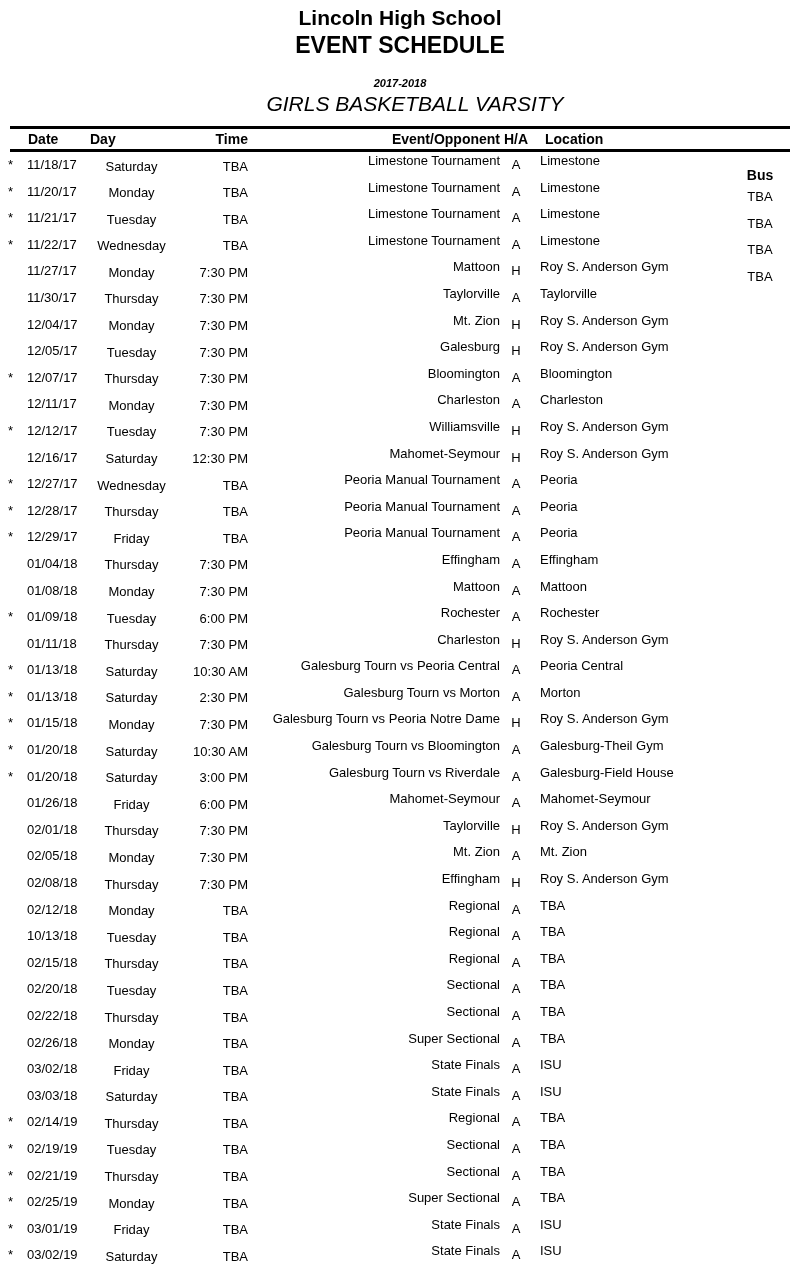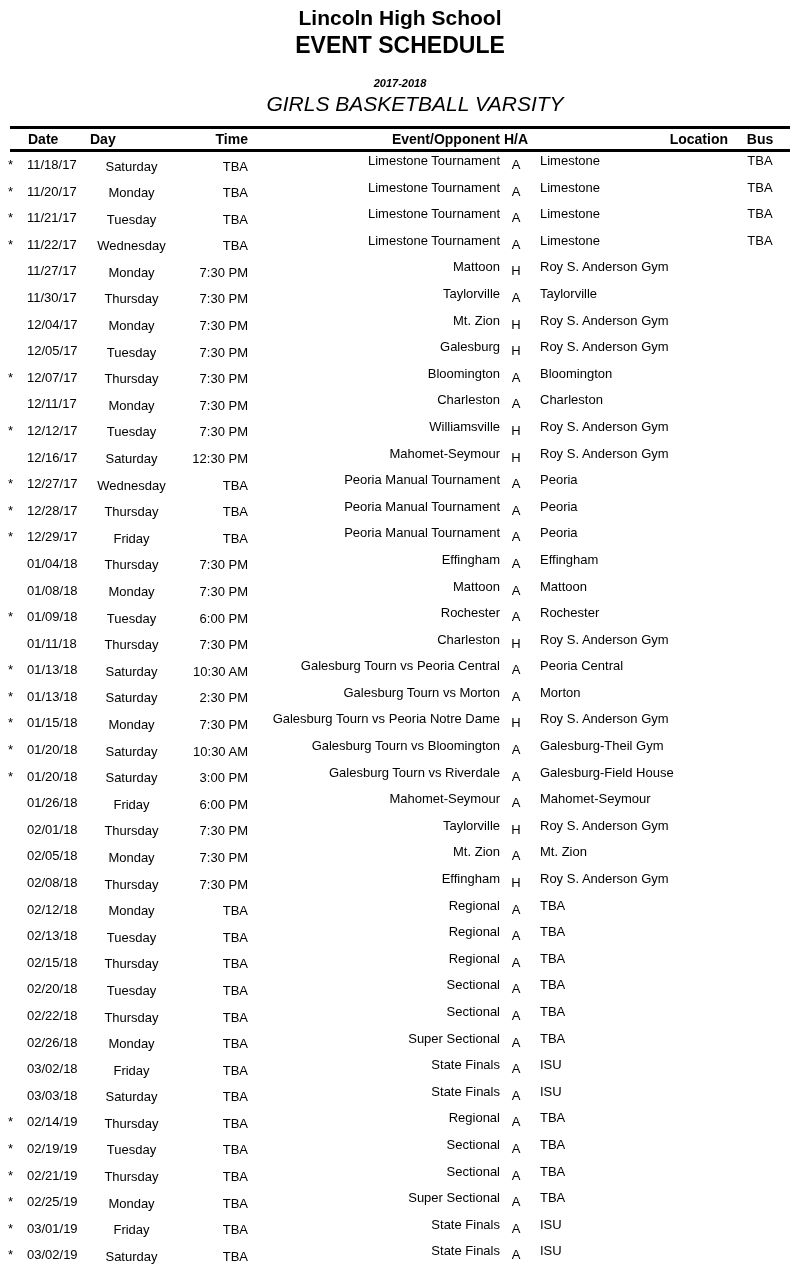--- a/index.html
+++ b/index.html
@@ -40,22 +40,22 @@
   }
   .c{white-space:nowrap;position:relative;overflow:visible;}
   
   .c-star{text-align:left;}
   .c-date{text-align:left;padding-left:7px;}
   .c-day{text-align:center;}
   .c-time{text-align:right;}
   .c-event{text-align:right;padding-left:5px;}
   .c-ha{text-align:center;}
   .c-loc{text-align:left;padding-left:8px;}
-  .c-bus{text-align:center;}
-  .colheads .c-loc{padding-left:13px;text-align:right;}
+  .c-bus{text-align:center;margin-top:36px;}
+  .colheads .c-loc{padding-left:13px;}
   .colheads .c-day{text-align:left;padding-left:5px;}
   .colheads .c-date{padding-left:8px;}
   
   .rows .c-day,.rows .c-time{top:1.5px;}
   .rows .c-event,.rows .c-loc,.rows .c-bus{top:-4px;}
 </style>
 </head>
 <body>
 
 <div class="abs school">Lincoln High School</div>
@@ -364,21 +364,21 @@
     <div class="c c-date">02/12/18</div>
     <div class="c c-day">Monday</div>
     <div class="c c-time">TBA</div>
     <div class="c c-event">Regional</div>
     <div class="c c-ha">A</div>
     <div class="c c-loc">TBA</div>
     <div class="c c-bus"></div>
   </div>
     <div class="row">
     <div class="c c-star"></div>
-    <div class="c c-date">02/13/18</div>
+    <div class="c c-date">10/13/18</div>
     <div class="c c-day">Tuesday</div>
     <div class="c c-time">TBA</div>
     <div class="c c-event">Regional</div>
     <div class="c c-ha">A</div>
     <div class="c c-loc">TBA</div>
     <div class="c c-bus"></div>
   </div>
     <div class="row">
     <div class="c c-star"></div>
     <div class="c c-date">02/15/18</div>

